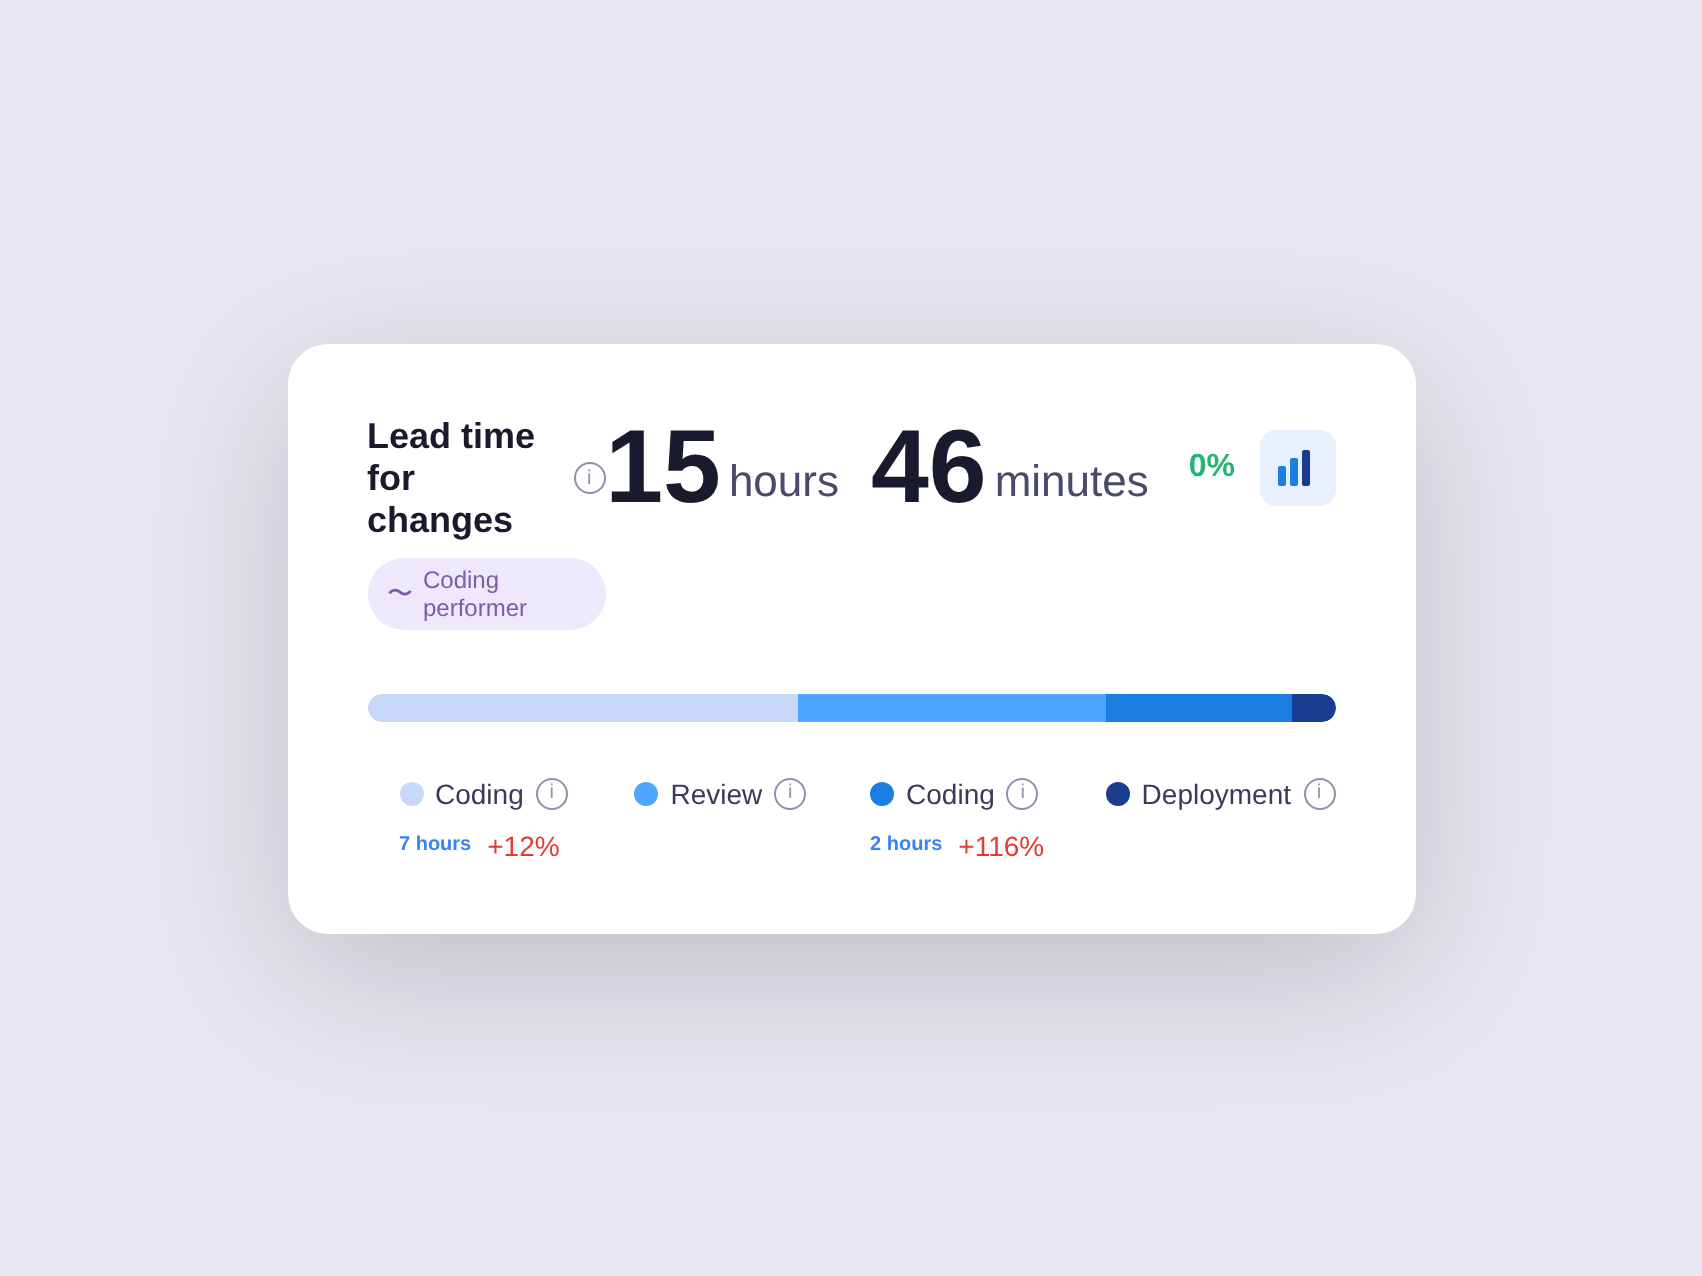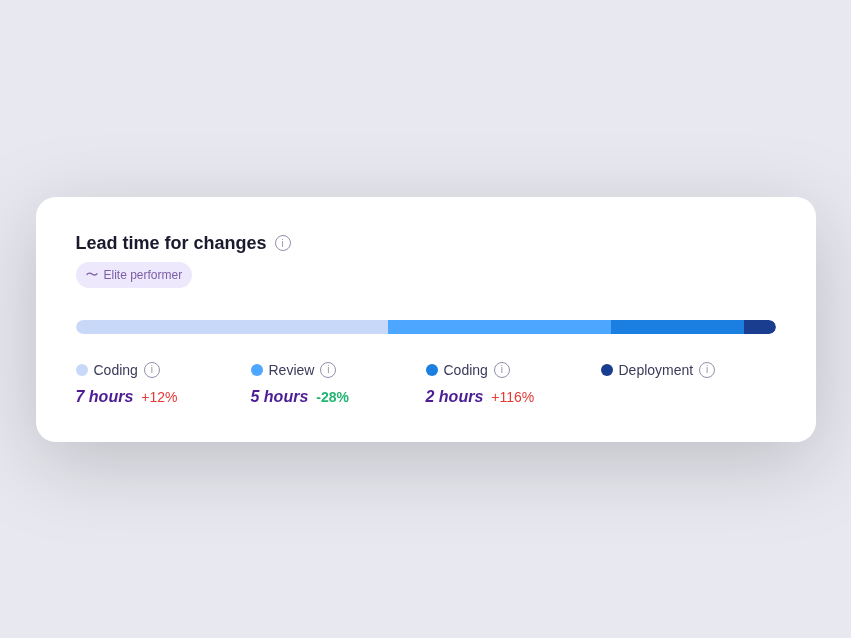--- a/index.html
+++ b/index.html
@@ -14,21 +14,21 @@
       font-family: -apple-system, BlinkMacSystemFont, 'Segoe UI', sans-serif;
     }
 
     .card-shadow {
       filter: drop-shadow(0 20px 40px rgba(0,0,0,0.18));
     }
 
     .card {
       background: #ffffff;
       border-radius: 20px;
-      width: 780px;
+      width: 564px;
       padding: 36px 40px 36px 40px;
     }
 
     
     .header-row {
       display: flex;
       align-items: flex-start;
       justify-content: space-between;
       margin-bottom: 8px;
     }
@@ -161,20 +161,21 @@
       align-items: flex-start;
       gap: 0;
       justify-content: space-between;
     }
 
     .legend-item {
       display: flex;
       flex-direction: column;
       gap: 10px;
       flex: 1;
+      margin-left: 16px;
     }
 
     .legend-label-row {
       display: flex;
       align-items: center;
       gap: 6px;
     }
 
     .legend-dot {
       width: 12px;
@@ -194,24 +195,23 @@
       font-weight: 500;
     }
 
     .legend-stats-row {
       display: flex;
       align-items: center;
       gap: 8px;
     }
 
     .legend-hours {
-      font-size: 16px;
+      font-size: 10px;
       font-weight: 600;
-      color: #4c1d95;
-      font-style: italic;
+      color: #3b82f6;
     }
 
     .legend-pct-pos {
       font-size: 14px;
       font-weight: 400;
       color: #e53935;
     }
 
     .legend-pct-neg {
       font-size: 14px;
@@ -232,24 +232,38 @@
   <div class="card">
 
     <div class="header-row">
       <div class="title-section">
         <div class="title-line">
           <span class="card-title">Lead time for changes</span>
           <span class="info-icon">i</span>
         </div>
         <div class="badge">
           <span class="badge-icon">〜</span>
-          <span>Elite performer</span>
-        </div>
-      </div>
-
+          <span>Coding performer</span>
+        </div>
+      </div>
+
+      <div class="metrics-area">
+        <span class="metric-big-number">15</span>
+        <span class="metric-big-unit">hours</span>
+        <span class="metric-big-number">46</span>
+        <span class="metric-big-unit">minutes</span>
+        <span class="metric-pct">0%</span>
+        <button class="chart-icon-btn">
+          <svg width="20" height="18" viewBox="0 0 20 18" fill="none" xmlns="http://www.w3.org/2000/svg">
+            <rect x="0" y="8" width="4" height="10" rx="1" fill="#1a7fe0"></rect>
+            <rect x="6" y="4" width="4" height="14" rx="1" fill="#1a7fe0"></rect>
+            <rect x="12" y="0" width="4" height="18" rx="1" fill="#1a3d8f"></rect>
+          </svg>
+        </button>
+      </div>
     </div>
 
     <div class="progress-section">
       <div class="progress-bar-container">
         <div class="segment-coding"></div>
         <div class="segment-pickup"></div>
         <div class="segment-review"></div>
         <div class="segment-deployment"></div>
       </div>
     </div>
@@ -267,24 +281,20 @@
           <span class="legend-pct-pos">+12%</span>
         </div>
       </div>
 
       <div class="legend-item">
         <div class="legend-label-row">
           <div class="legend-dot dot-pickup"></div>
           <span class="legend-label-text">Review</span>
           <span class="info-icon">i</span>
         </div>
-        <div class="legend-stats-row">
-          <span class="legend-hours">5 hours</span>
-          <span class="legend-pct-neg">-28%</span>
-        </div>
       </div>
 
       <div class="legend-item">
         <div class="legend-label-row">
           <div class="legend-dot dot-review"></div>
           <span class="legend-label-text">Coding</span>
           <span class="info-icon">i</span>
         </div>
         <div class="legend-stats-row">
           <span class="legend-hours">2 hours</span>

